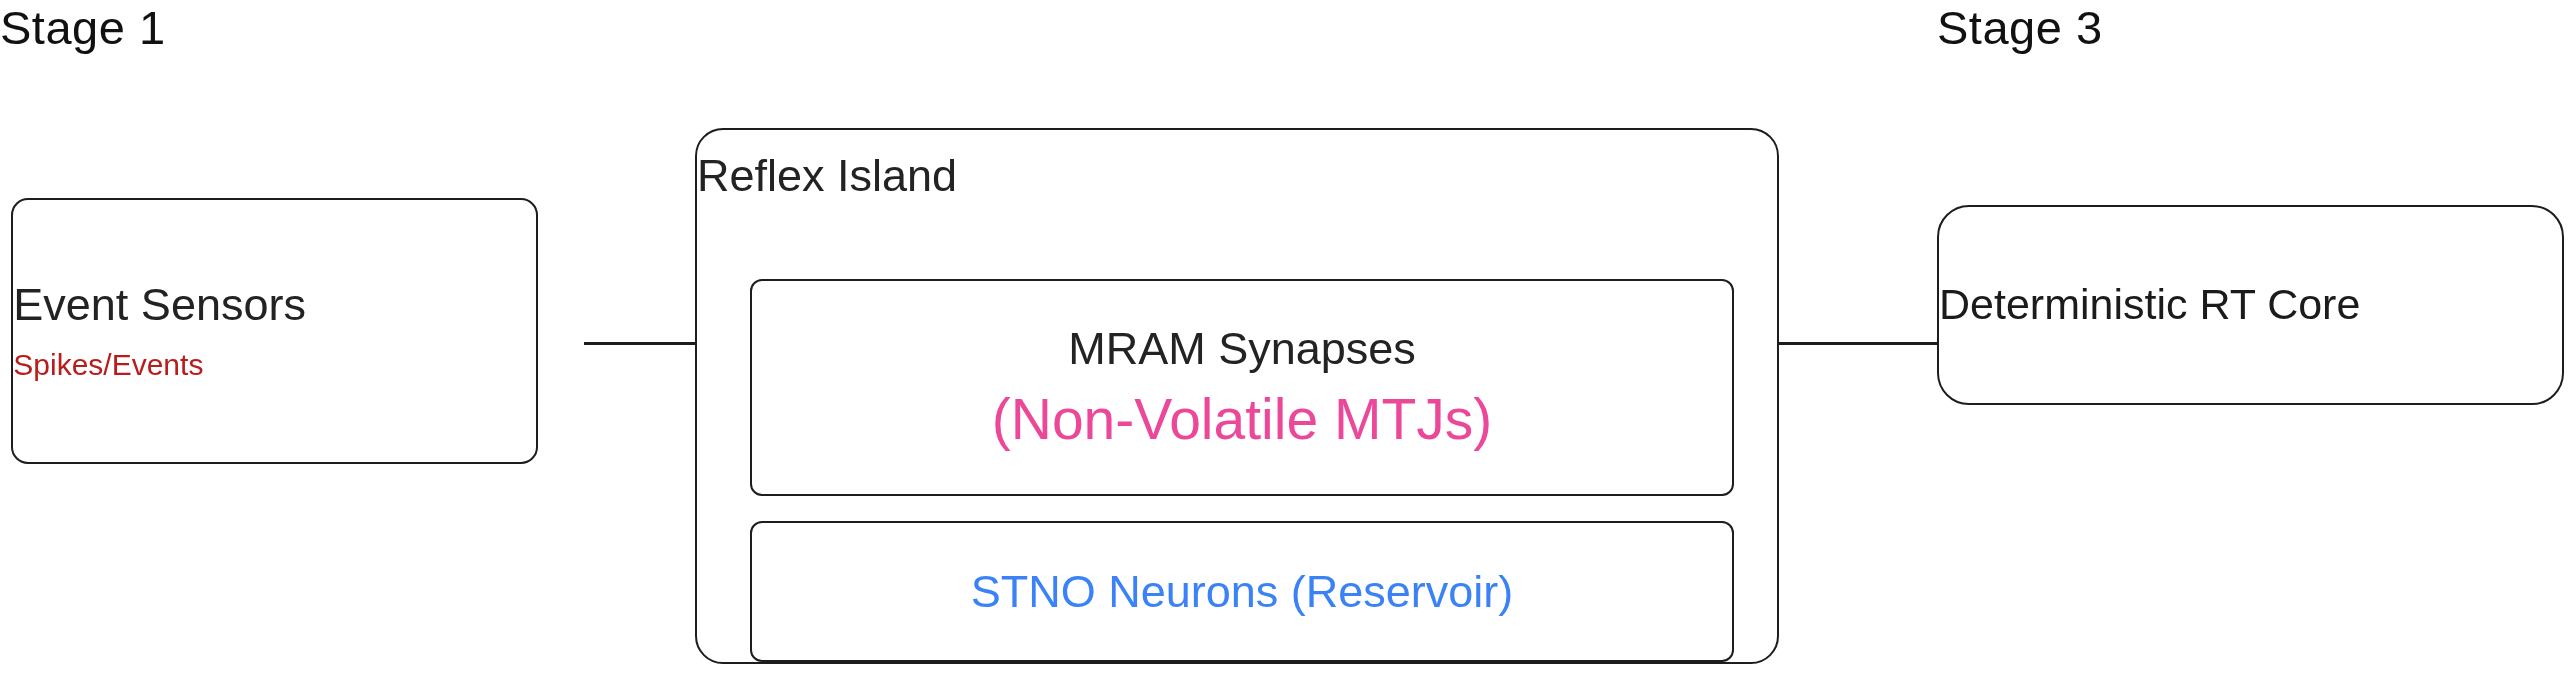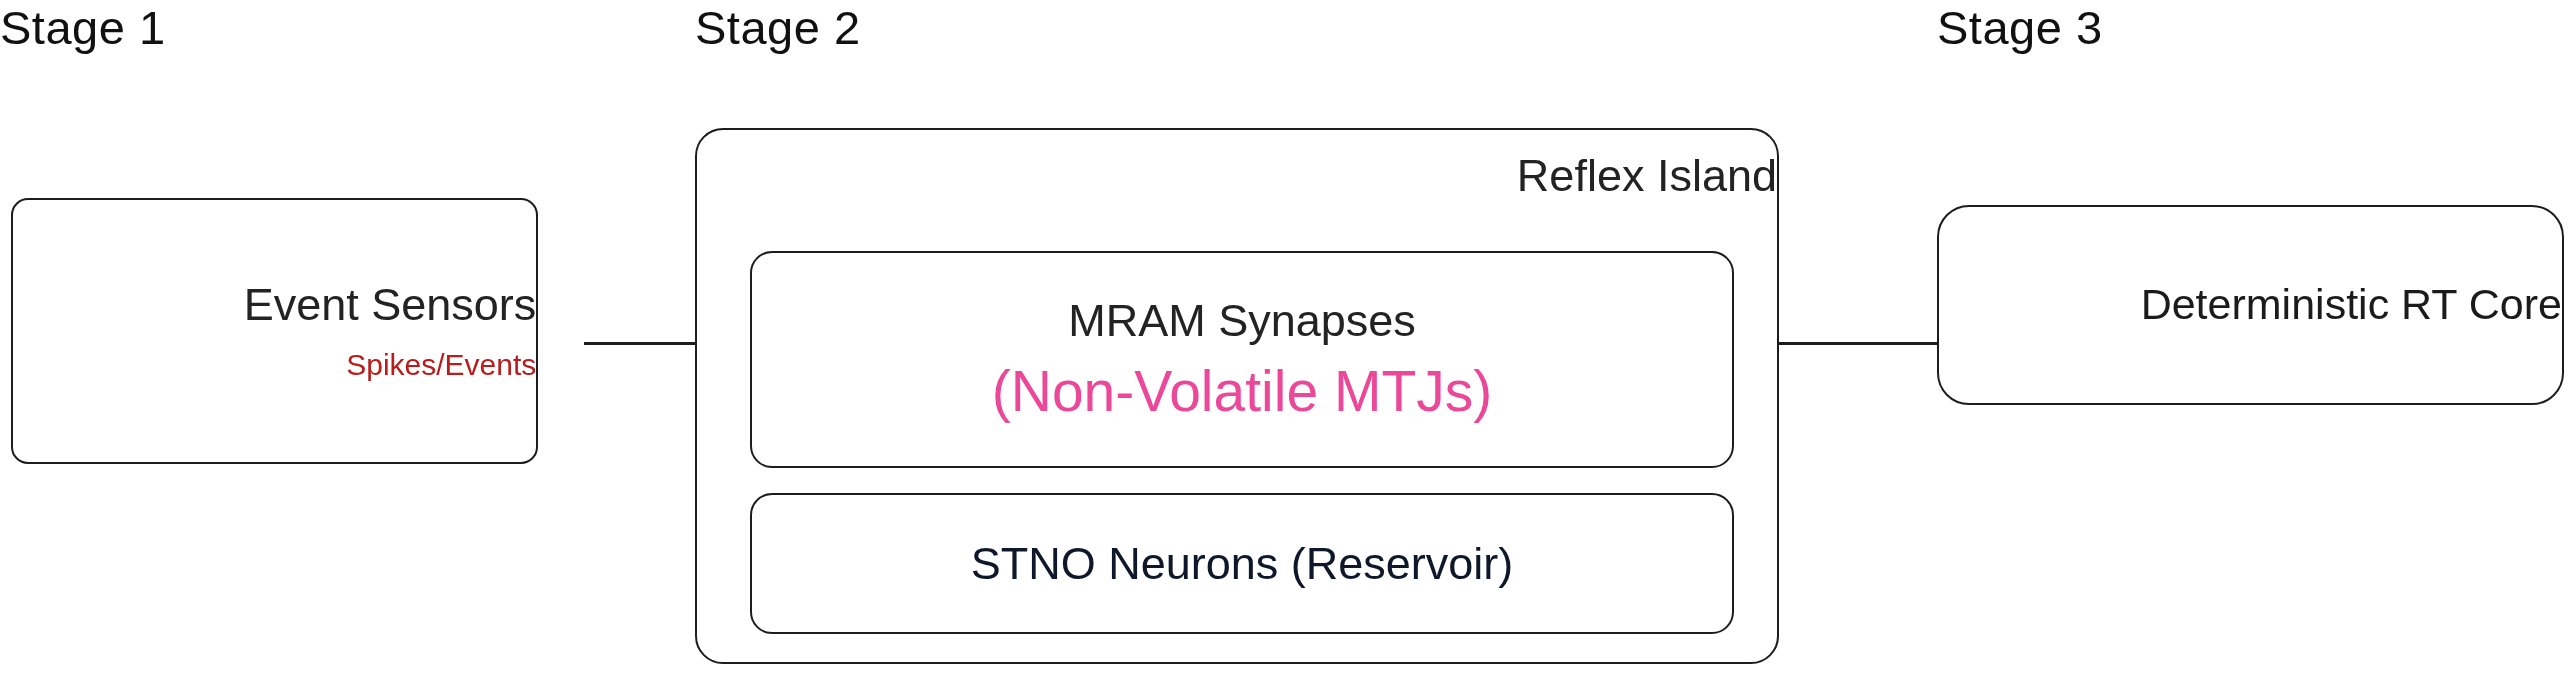--- a/index.html
+++ b/index.html
@@ -38,21 +38,21 @@
   #stage-3-label { left: 1937px; top: 3.8px; width: 627px; }
 
   
   .box {
     position: absolute;
     box-sizing: border-box;
     background: #ffffff;
     border: 2.8px solid #1d1d1d;
     display: flex;
     flex-direction: column;
-    align-items: flex-end;
+    align-items: flex-start;
     justify-content: center;
   }
 
   
   #sensors-box {
     left: 11.3px;
     top: 198px;
     width: 527px;
     height: 266px;
     border-radius: 17px;
@@ -88,25 +88,26 @@
     white-space: nowrap;
     margin-bottom: 21px;
   }
 
   
   .inner-box {
     position: absolute;
     box-sizing: border-box;
     background: #ffffff;
     border: 2.8px solid #1d1d1d;
-    border-radius: 22px;
+    border-radius: 12px;
     display: flex;
     flex-direction: column;
     align-items: center;
     justify-content: center;
+    margin-top: 28px;
   }
   #mram-box {
     left: 53px;
     top: 121px;
     width: 984px;
     height: 217px;
   }
   #mram-box .line-primary {
     font-size: 45px;
     line-height: 1.05;
@@ -122,21 +123,21 @@
   }
   #stno-box {
     left: 53px;
     top: 363px;
     width: 984px;
     height: 141px;
   }
   #stno-box .line-primary {
     font-size: 45px;
     line-height: 1.05;
-    color: #0f172a;
+    color: #3b82f6;
     white-space: nowrap;
   }
 
   
   #rt-core-box {
     left: 1937px;
     top: 205px;
     width: 627px;
     height: 200px;
     border-radius: 32px;
@@ -157,21 +158,20 @@
   #connector-left  { left: 584px;  top: 342px; width: 113px; }
   #connector-right { left: 1777px; top: 342px; width: 163px; }
 </style>
 </head>
 <body>
 
 <div id="canvas">
 
   <div class="stage-label" id="stage-1-label">Stage 1</div>
 
-  <div class="stage-label" id="stage-2-label">Stage 2</div>
 
   <div class="stage-label" id="stage-3-label">Stage 3</div>
 
   <div class="box" id="sensors-box">
     <div class="line-primary">Event Sensors</div>
     <div class="line-secondary">Spikes/Events</div>
   </div>
 
   <div class="connector" id="connector-left"></div>
 

